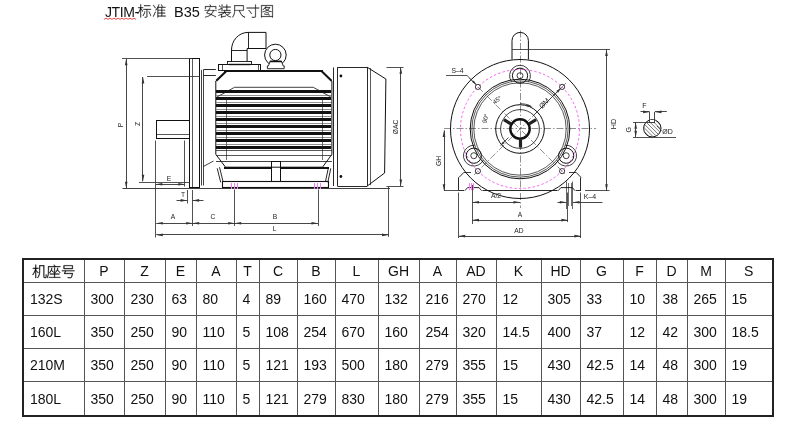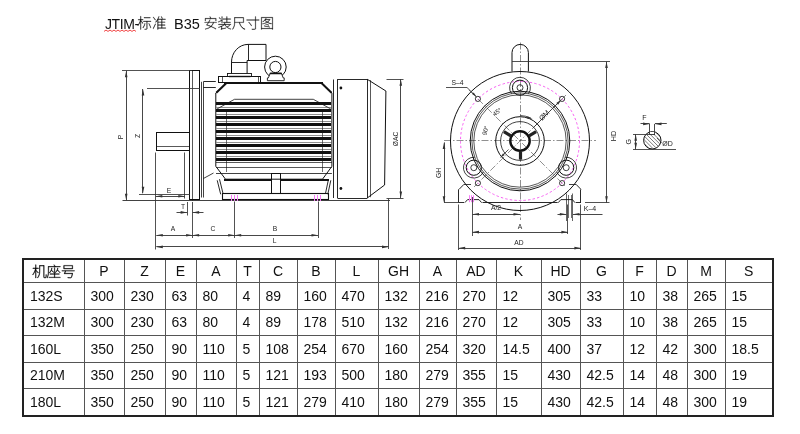--- a/index.html
+++ b/index.html
@@ -1,15 +1,15 @@
 <!DOCTYPE html>
 <html><head><meta charset="utf-8"><style>
 html,body{margin:0;padding:0;background:#fff;width:800px;height:434px;overflow:hidden}
 body{font-family:"Liberation Sans",sans-serif;position:relative}
-#d{position:absolute;left:0;top:12px}
+#d{position:absolute;left:0;top:0}
 table{position:absolute;left:22px;top:258px;height:159px;border-collapse:collapse;table-layout:fixed;font-size:14px;color:#111;border:2px solid #222}
 th,td{border:1px solid #555;overflow:hidden;white-space:nowrap}
 th{font-weight:normal;text-align:center;height:22px;padding:0}
 td{text-align:left;padding:0 0 0 6px}
 </style></head><body>
 <div id="d"><svg width="800" height="256" viewBox="0 0 800 256" font-family="Liberation Sans, sans-serif">
 <text x="105" y="16.6" font-size="14" letter-spacing="-0.4" fill="#111">JTIM-</text>
       <path transform="translate(137.2,16.4) scale(0.01460,-0.01460)" d="M464 740H896V711H464ZM423 501H948V472H423ZM654 487H684V-18Q684 -38 678 -48Q671 -57 655 -62Q639 -66 606 -66Q572 -67 518 -67Q517 -61 513 -52Q509 -44 505 -37Q553 -38 588 -38Q624 -38 634 -37Q646 -36 650 -32Q654 -28 654 -18ZM786 334 815 341Q841 294 866 240Q890 186 910 136Q930 85 940 47L910 37Q900 75 880 126Q861 177 836 232Q812 287 786 334ZM518 340 547 334Q531 277 509 222Q487 168 462 120Q436 72 407 34Q405 36 400 40Q395 43 390 46Q384 50 380 52Q425 107 460 182Q496 258 518 340ZM65 604H406V574H65ZM231 831H261V-68H231ZM228 596 257 588Q242 535 220 478Q198 420 171 364Q144 309 114 261Q85 213 55 180Q52 184 48 188Q43 193 39 197Q35 201 31 203Q69 245 107 310Q145 375 177 450Q209 526 228 596ZM256 548Q265 538 285 512Q305 486 328 455Q352 424 372 398Q392 372 400 360L375 335Q366 350 347 378Q328 406 306 438Q284 469 264 495Q244 521 233 533Z" fill="#111" stroke="#111" stroke-width="22"></path>
       <path transform="translate(152.1,16.4) scale(0.01460,-0.01460)" d="M397 445H892V416H397ZM397 242H892V213H397ZM395 36H938V7H395ZM458 820 487 814Q459 736 422 662Q386 589 344 526Q302 462 255 412Q253 415 248 418Q243 422 238 426Q233 429 229 431Q277 479 319 541Q361 603 396 674Q432 746 458 820ZM411 646H914V617H411V-69H381V621L404 646ZM654 629H683V21H654ZM614 810 638 819Q661 787 682 748Q703 710 713 682L685 670Q675 699 655 738Q635 778 614 810ZM62 769 85 783Q114 751 143 714Q172 677 196 642Q221 606 235 579L211 563Q197 590 172 626Q148 662 120 700Q91 738 62 769ZM62 -3Q85 37 114 93Q142 149 170 210Q198 271 221 327L243 308Q222 256 195 196Q168 136 140 80Q113 23 88 -22Z" fill="#111" stroke="#111" stroke-width="22"></path>
       <text x="174" y="16.6" font-size="14.5" fill="#111">B35</text>
@@ -329,41 +329,20 @@
         <td>270</td>
         <td>12</td>
         <td>305</td>
         <td>33</td>
         <td>10</td>
         <td>38</td>
         <td>265</td>
         <td>15</td>
       </tr>
       <tr>
-        <td>132M</td>
-        <td>300</td>
-        <td>230</td>
-        <td>63</td>
-        <td>80</td>
-        <td>4</td>
-        <td>89</td>
-        <td>178</td>
-        <td>510</td>
-        <td>132</td>
-        <td>216</td>
-        <td>270</td>
-        <td>12</td>
-        <td>305</td>
-        <td>33</td>
-        <td>10</td>
-        <td>38</td>
-        <td>265</td>
-        <td>15</td>
-      </tr>
-      <tr>
         <td>160L</td>
         <td>350</td>
         <td>250</td>
         <td>90</td>
         <td>110</td>
         <td>5</td>
         <td>108</td>
         <td>254</td>
         <td>670</td>
         <td>160</td>
@@ -400,21 +379,21 @@
       </tr>
       <tr>
         <td>180L</td>
         <td>350</td>
         <td>250</td>
         <td>90</td>
         <td>110</td>
         <td>5</td>
         <td>121</td>
         <td>279</td>
-        <td>410</td>
+        <td>830</td>
         <td>180</td>
         <td>279</td>
         <td>355</td>
         <td>15</td>
         <td>430</td>
         <td>42.5</td>
         <td>14</td>
         <td>48</td>
         <td>300</td>
         <td>19</td>

